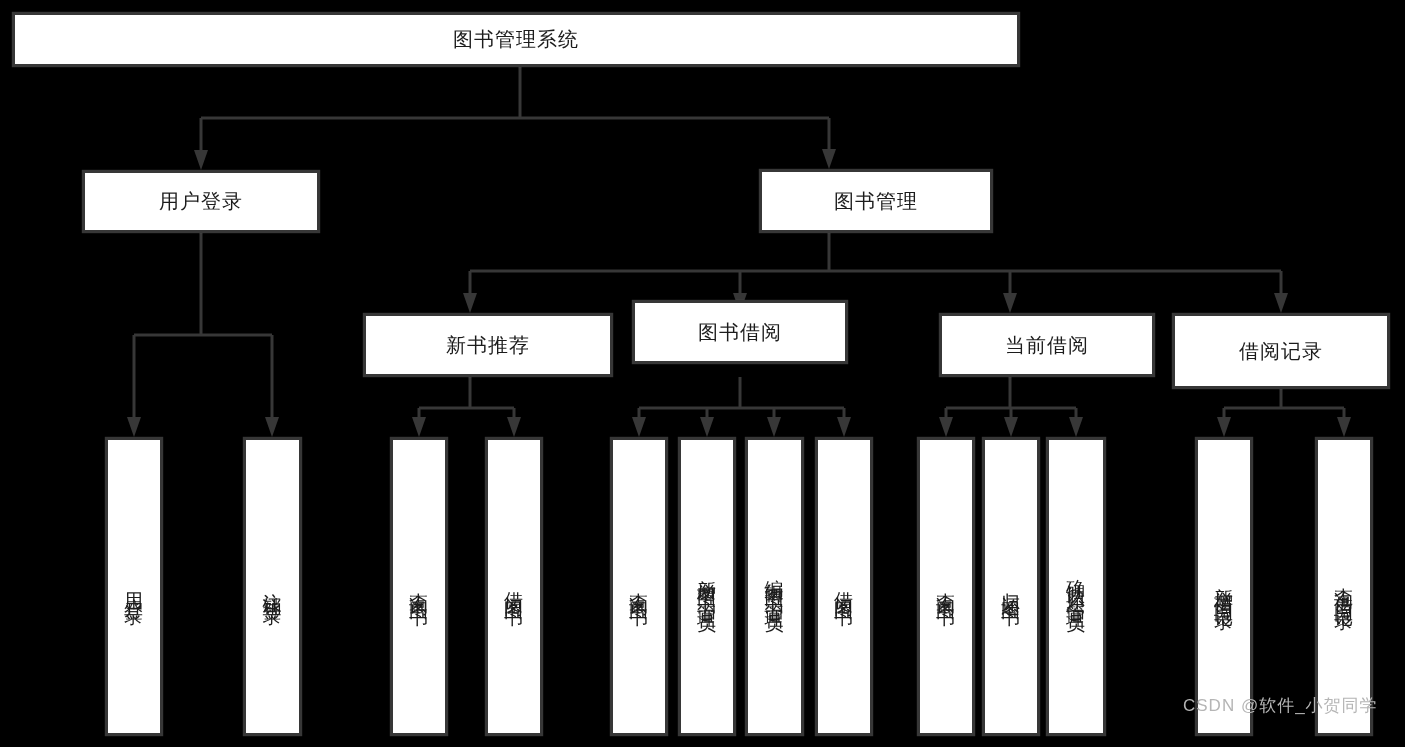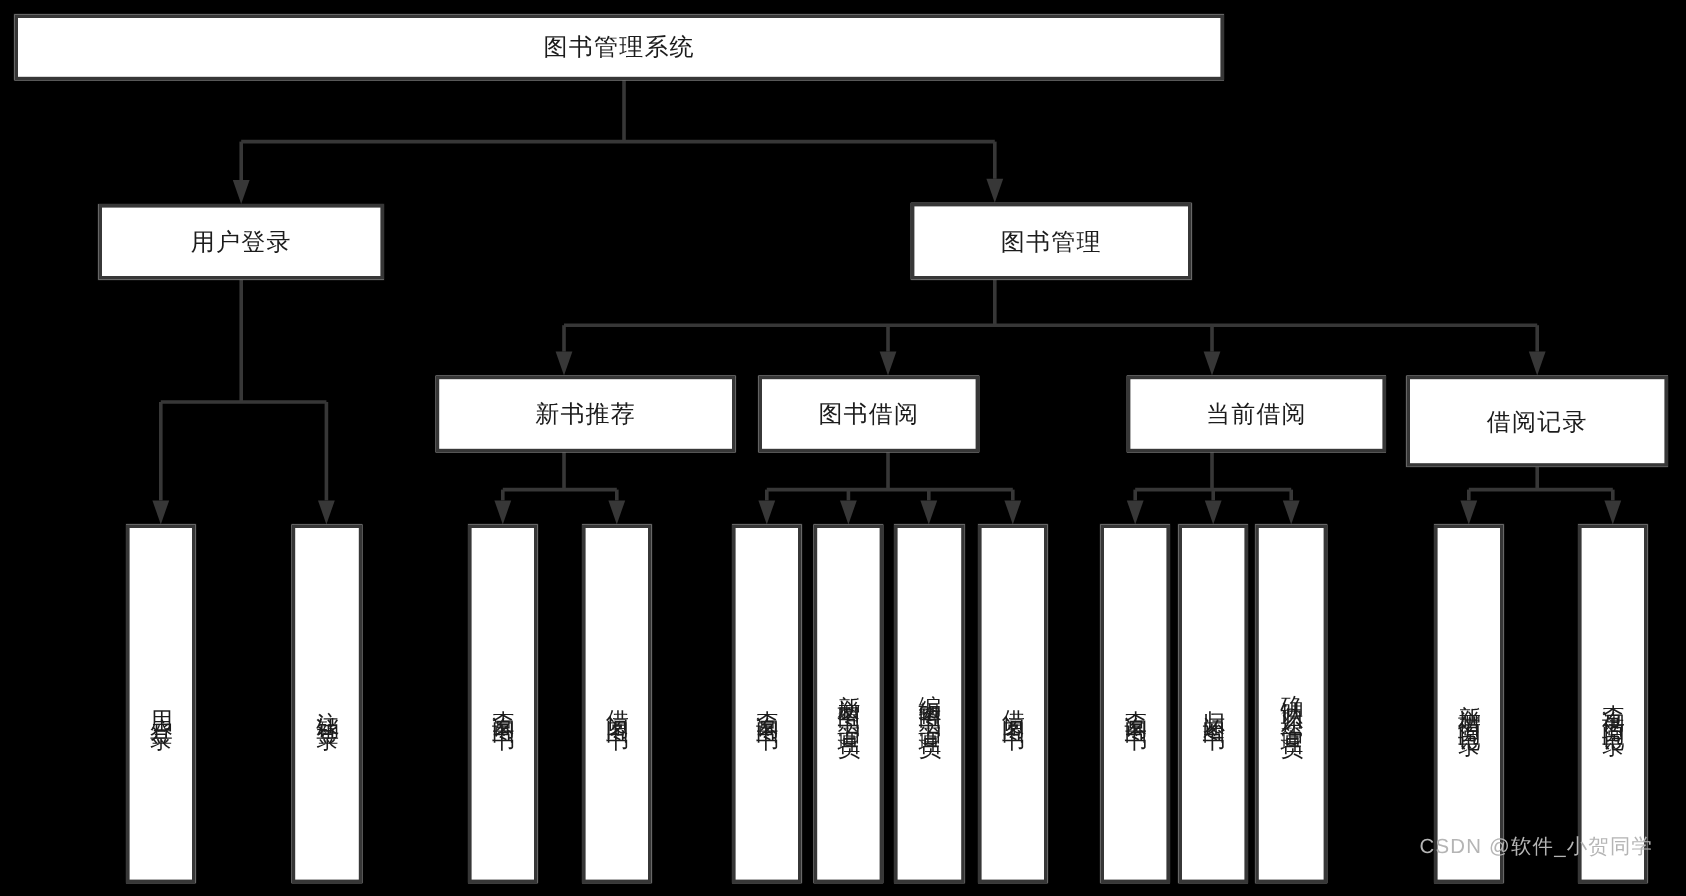--- a/index.html
+++ b/index.html
@@ -126,21 +126,21 @@
     <path d="M1344,408 V417"></path>
       <polygon points="1337,417 1351,417 1344,437"></polygon>
   </svg>
 
   <div class="box h" style="left:12px;top:12px;width:1008px;height:55px;">图书管理系统</div>
 
   <div class="box h" style="left:82px;top:170px;width:238px;height:63px;">用户登录</div>
   <div class="box h" style="left:712px;top:169px;width:234px;height:64px;margin-left:47px;">图书管理</div>
 
   <div class="box h" style="left:363px;top:313px;width:250px;height:64px;">新书推荐</div>
-  <div class="box h" style="left:632px;top:313px;width:184px;height:64px;">图书借阅</div>
+  <div class="box h" style="left:632px;top:300px;width:216px;height:64px;">图书借阅</div>
   <div class="box h" style="left:939px;top:313px;width:216px;height:64px;">当前借阅</div>
   <div class="box h" style="left:1172px;top:313px;width:218px;height:76px;">借阅记录</div>
 
   <div class="box v" style="left:105px;top:437px;width:58px;height:299px;">用户登录</div>
   <div class="box v" style="left:243px;top:437px;width:59px;height:299px;">注销登录</div>
 
   <div class="box v" style="left:390px;top:437px;width:58px;height:299px;">查询图书</div>
   <div class="box v" style="left:485px;top:437px;width:58px;height:299px;">借阅图书</div>
 
   <div class="box v" style="left:610px;top:437px;width:58px;height:299px;">查询图书</div>

